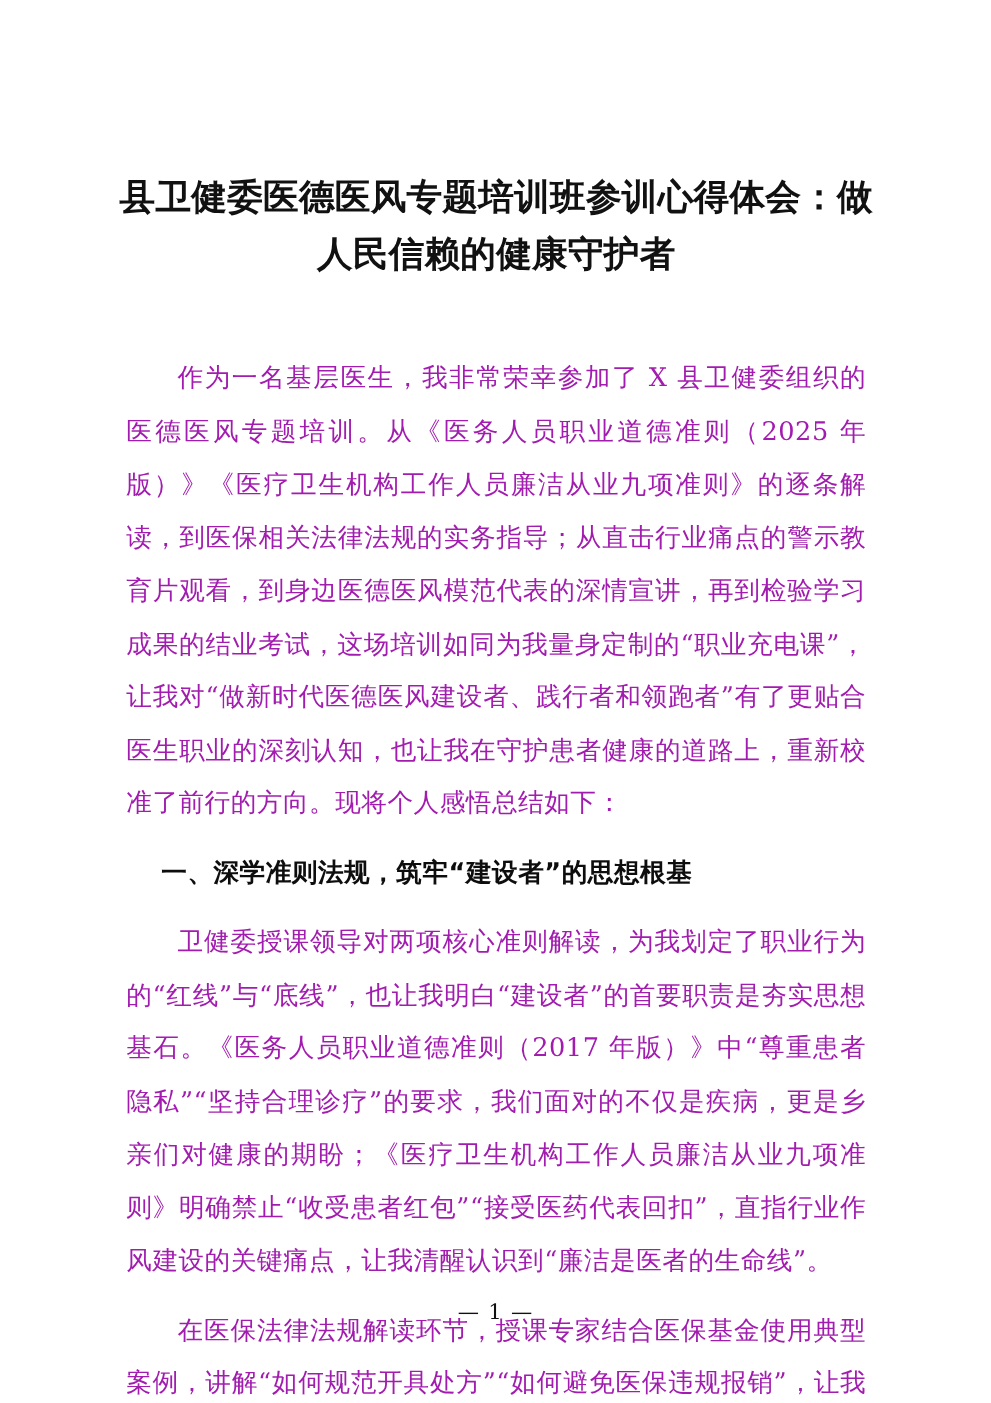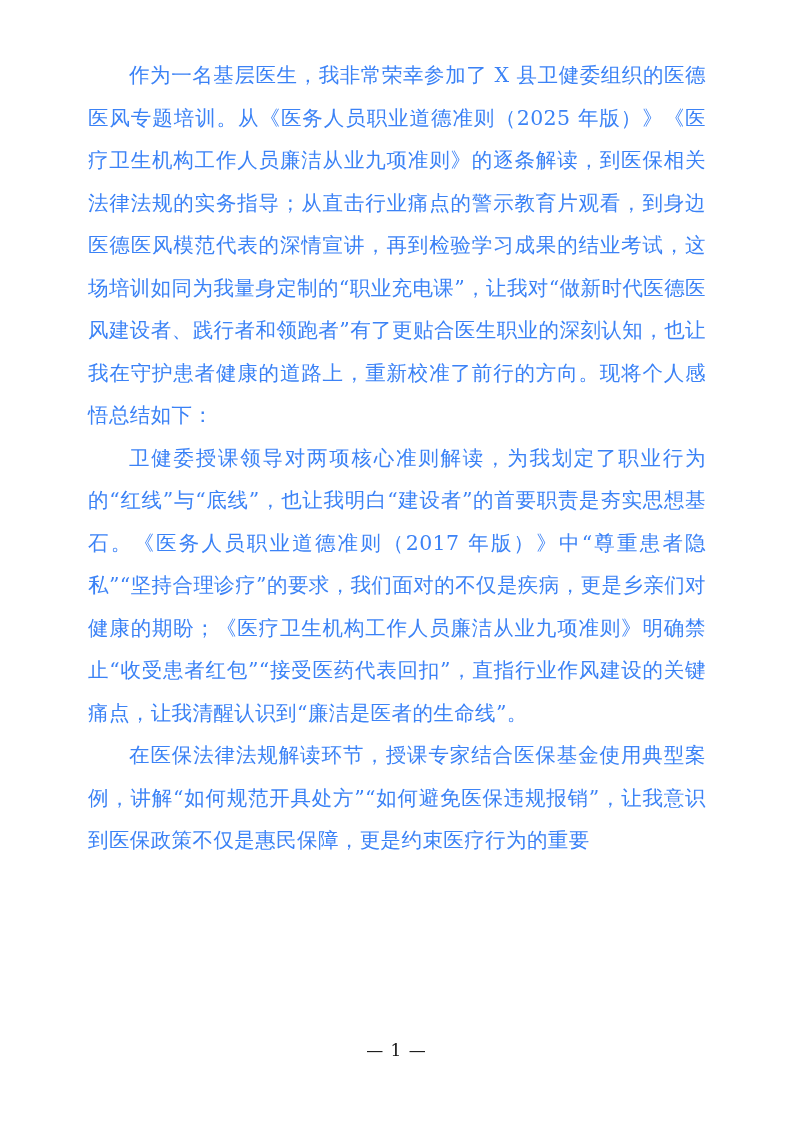--- a/index.html
+++ b/index.html
@@ -29,28 +29,28 @@
     font-weight: bold;
     font-size: 28.5px;
     line-height: 46px;
     text-align: center;
     letter-spacing: 0.2px;
     margin-top: 135px;
     margin-bottom: 0;
     color: #111111;
   }
   .body-text {
-    margin: 0;
+    margin: 13px;
     font-size: 20.5px;
     line-height: 42.5px;
     text-align: justify;
     text-justify: inter-ideograph;
     text-indent: 2em;
     letter-spacing: 0.4px;
-    color: #3b82f6;
+    color: #a21caf;
   }
   .first-para {
     margin-top: 54px;
   }
   .section-heading {
     margin: 0;
     font-family: "DejaVu Sans", "Liberation Sans", sans-serif;
     font-weight: bold;
     font-size: 20.5px;
     line-height: 42.5px;
@@ -69,23 +69,25 @@
     color: #111111;
     font-family: "DejaVu Serif", "Liberation Serif", serif;
   }
 </style>
 </head>
 <body>
 
 <div class="page">
   <div class="content">
 
+    <h1 class="doc-title">县卫健委医德医风专题培训班参训心得体会：做人民信赖的健康守护者</h1>
 
     <p class="body-text first-para">作为一名基层医生，我非常荣幸参加了 X 县卫健委组织的医德医风专题培训。从《医务人员职业道德准则（2025 年版）》《医疗卫生机构工作人员廉洁从业九项准则》的逐条解读，到医保相关法律法规的实务指导；从直击行业痛点的警示教育片观看，到身边医德医风模范代表的深情宣讲，再到检验学习成果的结业考试，这场培训如同为我量身定制的“职业充电课”，让我对“做新时代医德医风建设者、践行者和领跑者”有了更贴合医生职业的深刻认知，也让我在守护患者健康的道路上，重新校准了前行的方向。现将个人感悟总结如下：</p>
 
+    <p class="section-heading">一、深学准则法规，筑牢“建设者”的思想根基</p>
 
     <p class="body-text">卫健委授课领导对两项核心准则解读，为我划定了职业行为的“红线”与“底线”，也让我明白“建设者”的首要职责是夯实思想基石。《医务人员职业道德准则（2017 年版）》中“尊重患者隐私”“坚持合理诊疗”的要求，我们面对的不仅是疾病，更是乡亲们对健康的期盼；《医疗卫生机构工作人员廉洁从业九项准则》明确禁止“收受患者红包”“接受医药代表回扣”，直指行业作风建设的关键痛点，让我清醒认识到“廉洁是医者的生命线”。</p>
 
     <p class="body-text">在医保法律法规解读环节，授课专家结合医保基金使用典型案例，讲解“如何规范开具处方”“如何避免医保违规报销”，让我意识到医保政策不仅是惠民保障，更是约束医疗行为的重要</p>
 
   </div>
 
   <div class="page-number">— 1 —</div>
 </div>
 

